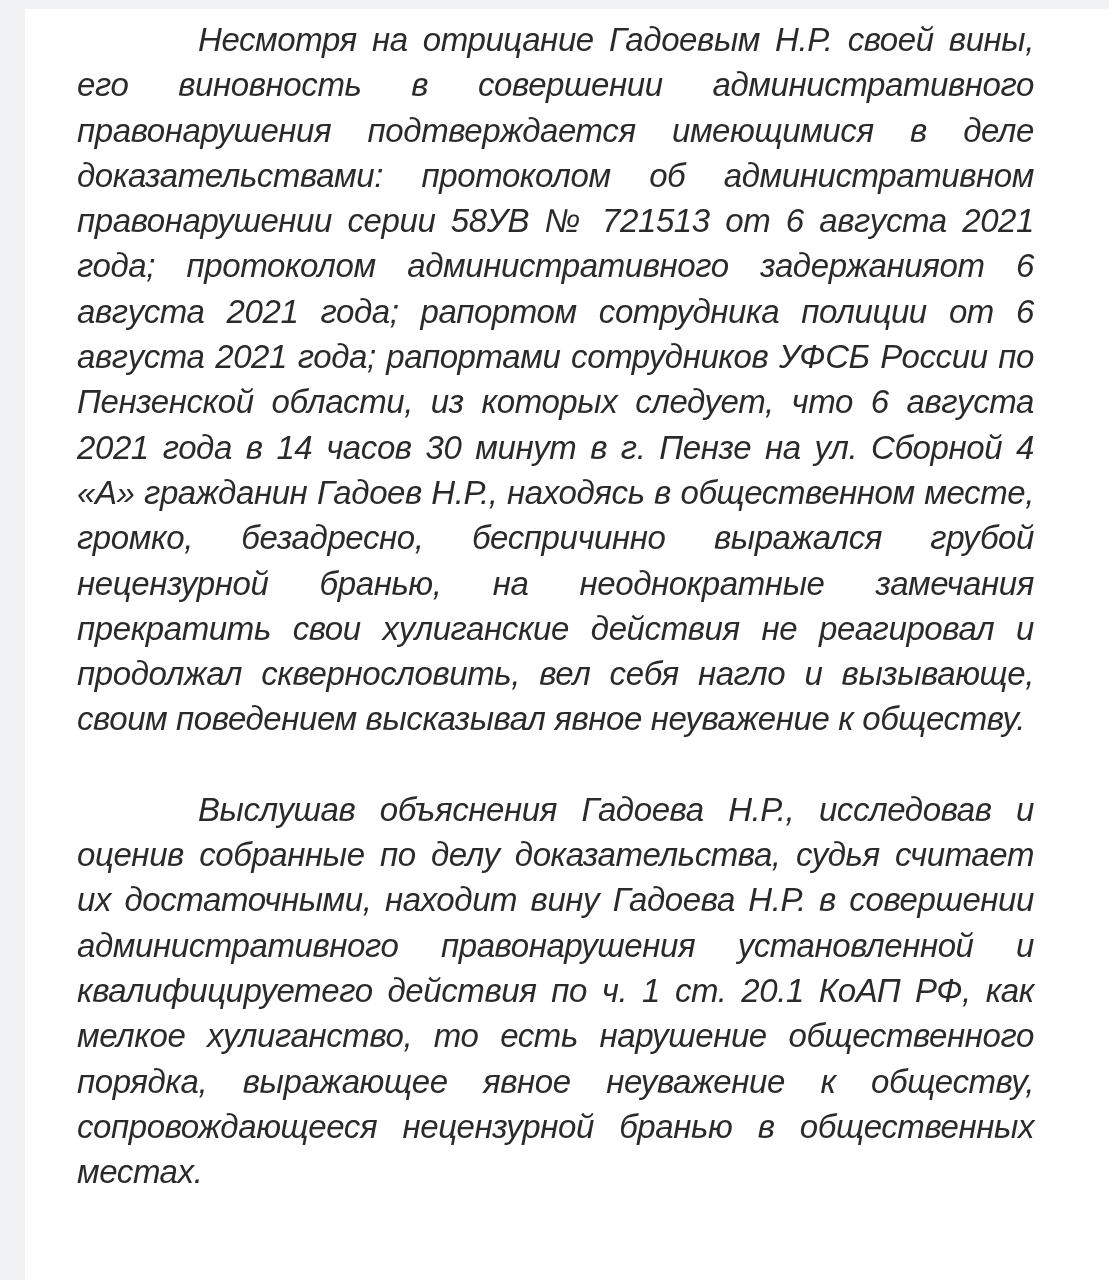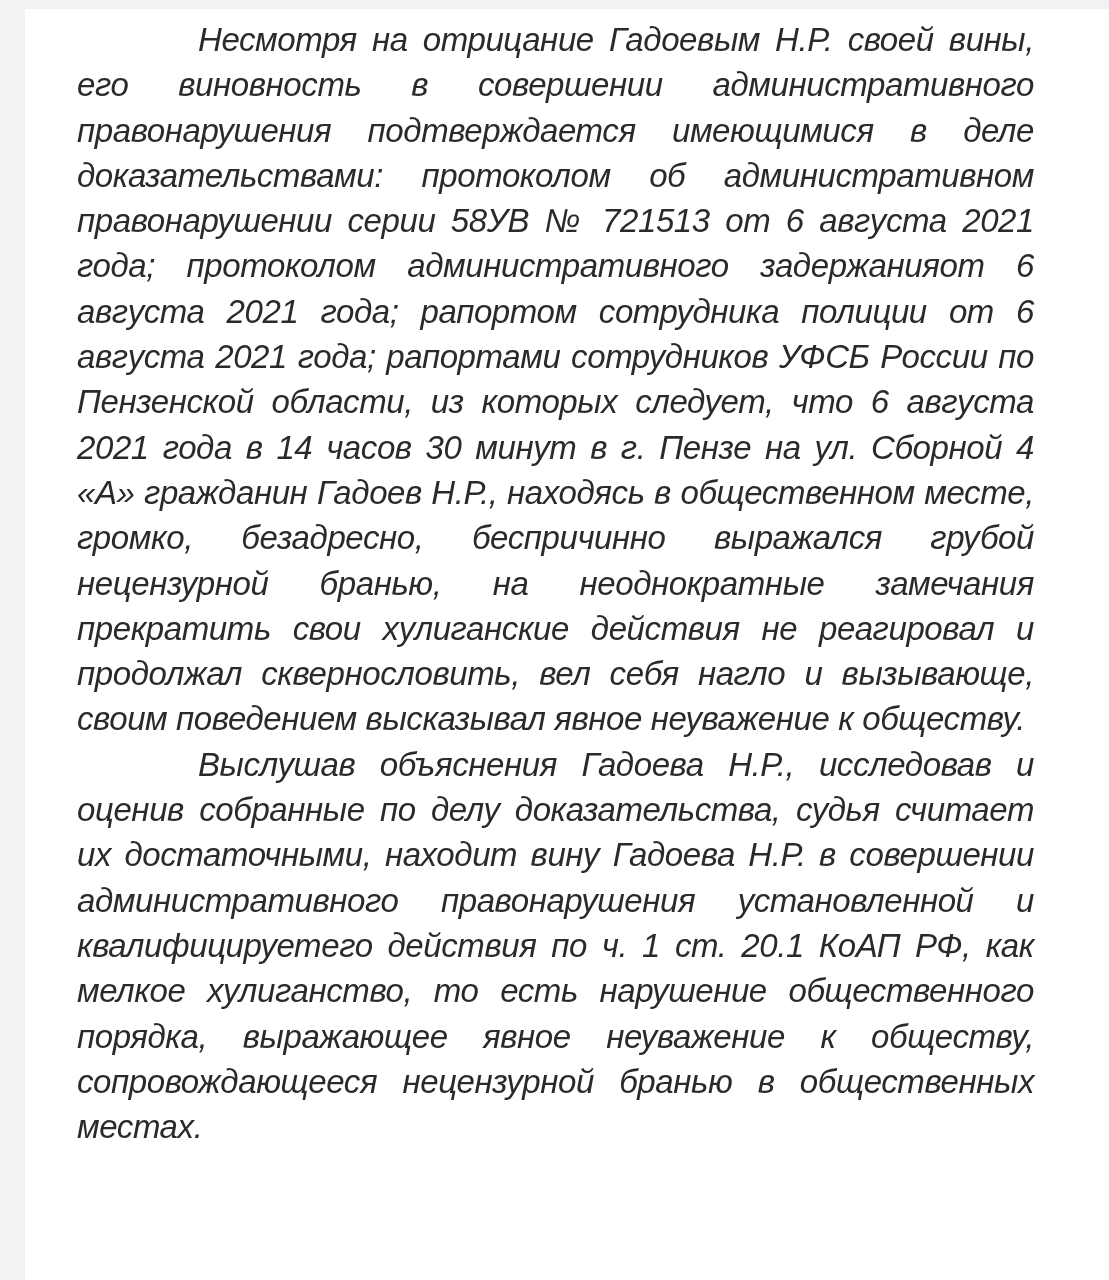--- a/index.html
+++ b/index.html
@@ -35,20 +35,21 @@
       transform-origin: 0 0;
     }
     .para {
       margin: 0;
       text-align: justify;
       text-align-last: left;
       text-indent: 121px;
       hyphens: none;
     }
     .para + .para {
+      margin-top: 45px;
     }
   </style>
 </head>
 <body>
 
 <div class="card">
   <div class="doc-text">
     <p class="para">Несмотря на отрицание Гадоевым Н.Р. своей вины, его виновность в совершении административного правонарушения подтверждается имеющимися в деле доказательствами: протоколом об административном правонарушении серии 58УВ № 721513 от 6 августа 2021 года; протоколом административного задержанияот 6 августа 2021 года; рапортом сотрудника полиции от 6 августа 2021 года; рапортами сотрудников УФСБ России по Пензенской области, из которых следует, что 6 августа 2021 года в 14 часов 30 минут в г. Пензе на ул. Сборной 4 «А» гражданин Гадоев Н.Р., находясь в общественном месте, громко, безадресно, беспричинно выражался грубой нецензурной бранью, на неоднократные замечания прекратить свои хулиганские действия не реагировал и продолжал сквернословить, вел себя нагло и вызывающе, своим поведением высказывал явное неуважение к обществу.</p>
     <p class="para">Выслушав объяснения Гадоева Н.Р., исследовав и оценив собранные по делу доказательства, судья считает их достаточными, находит вину Гадоева Н.Р. в совершении административного правонарушения установленной и квалифицируетего действия по ч. 1 ст. 20.1 КоАП РФ, как мелкое хулиганство, то есть нарушение общественного порядка, выражающее явное неуважение к обществу, сопровождающееся нецензурной бранью в общественных местах.</p>
   </div>

